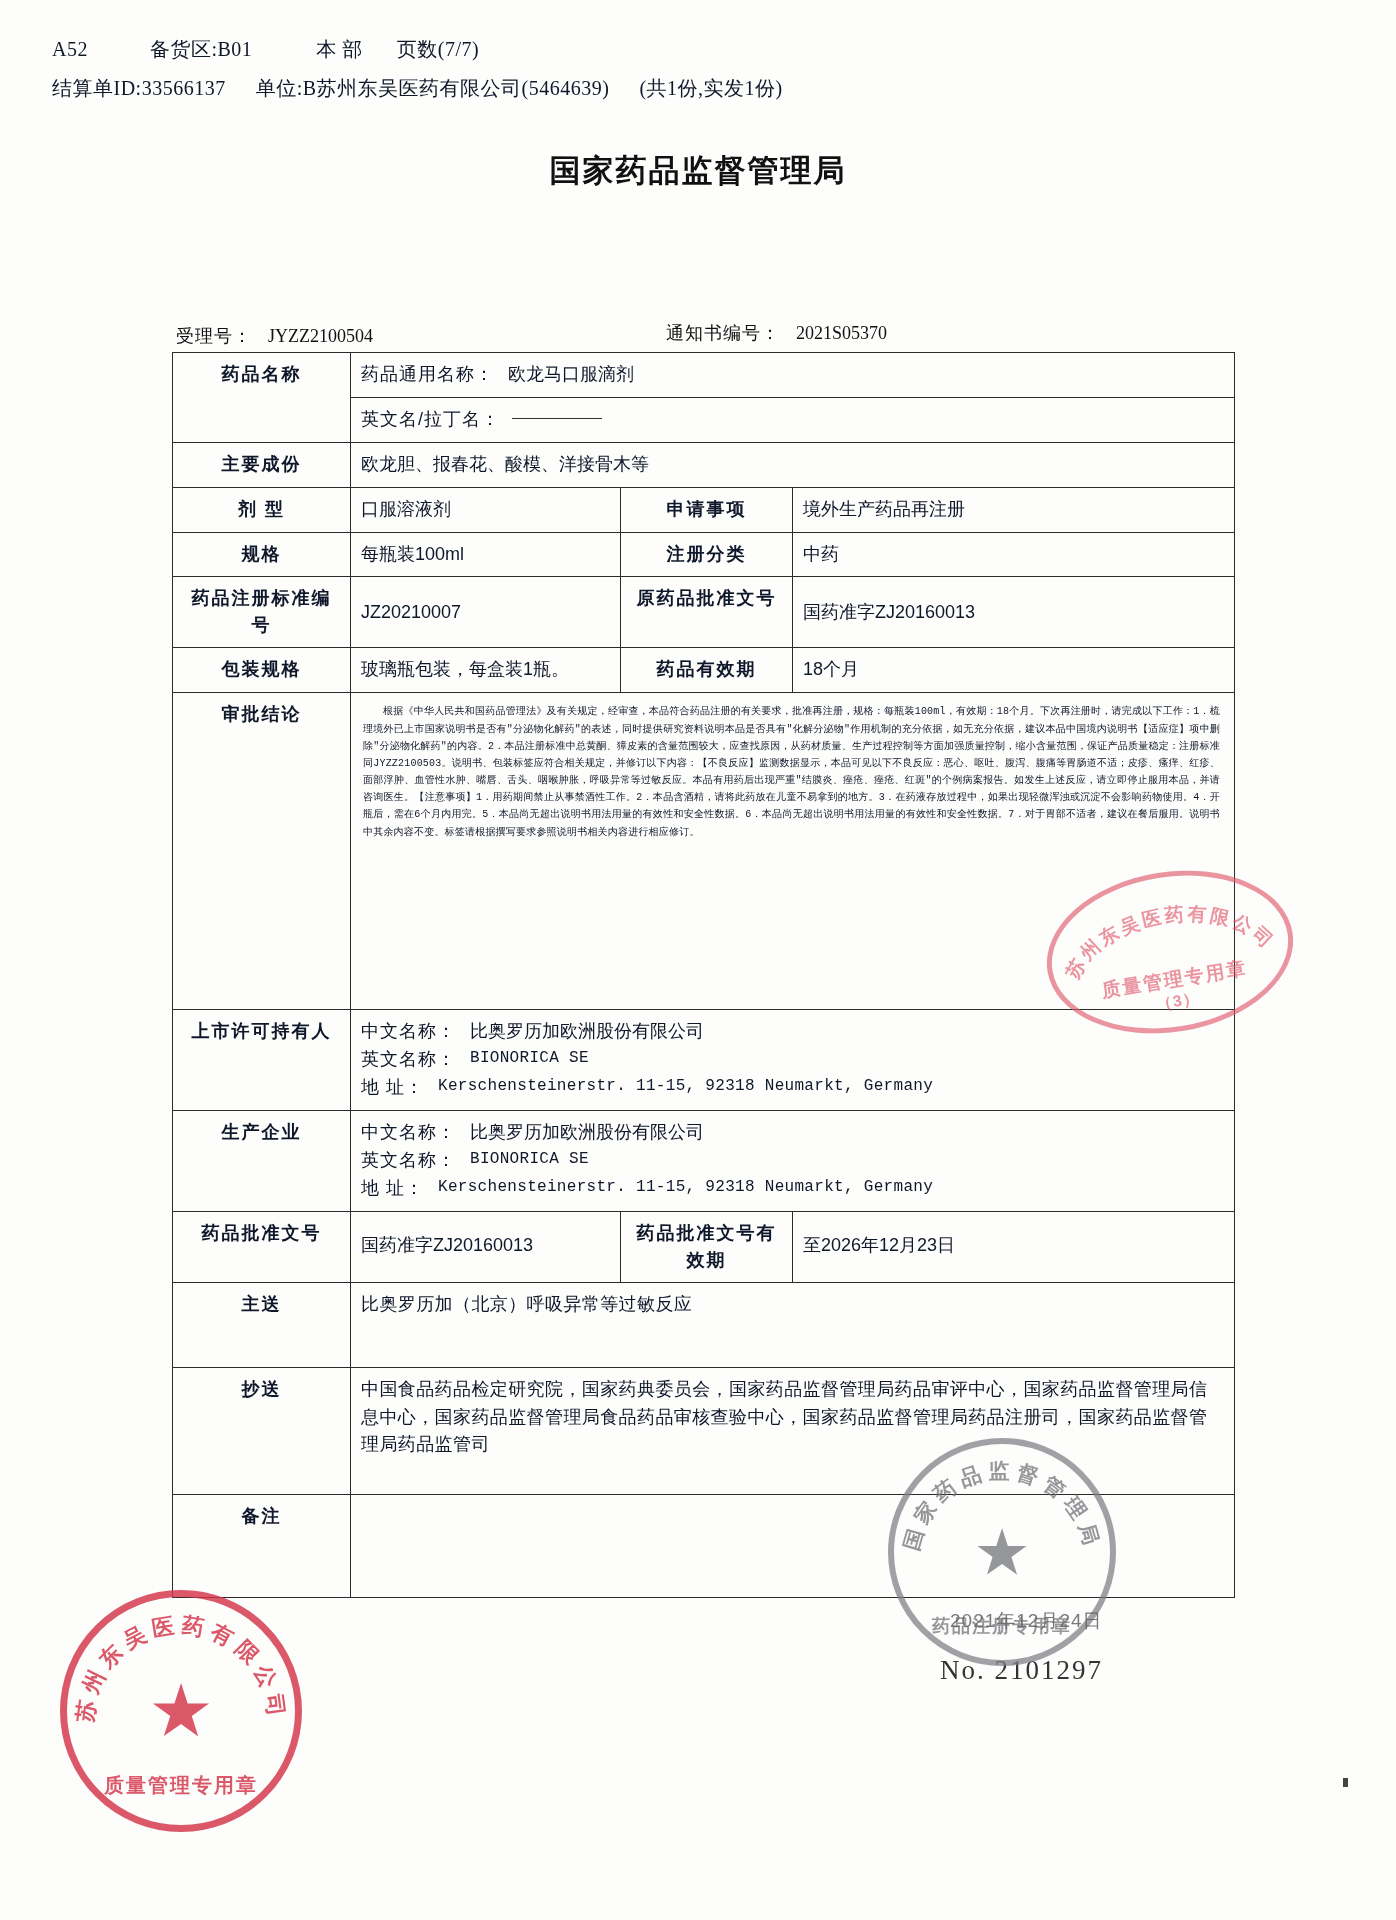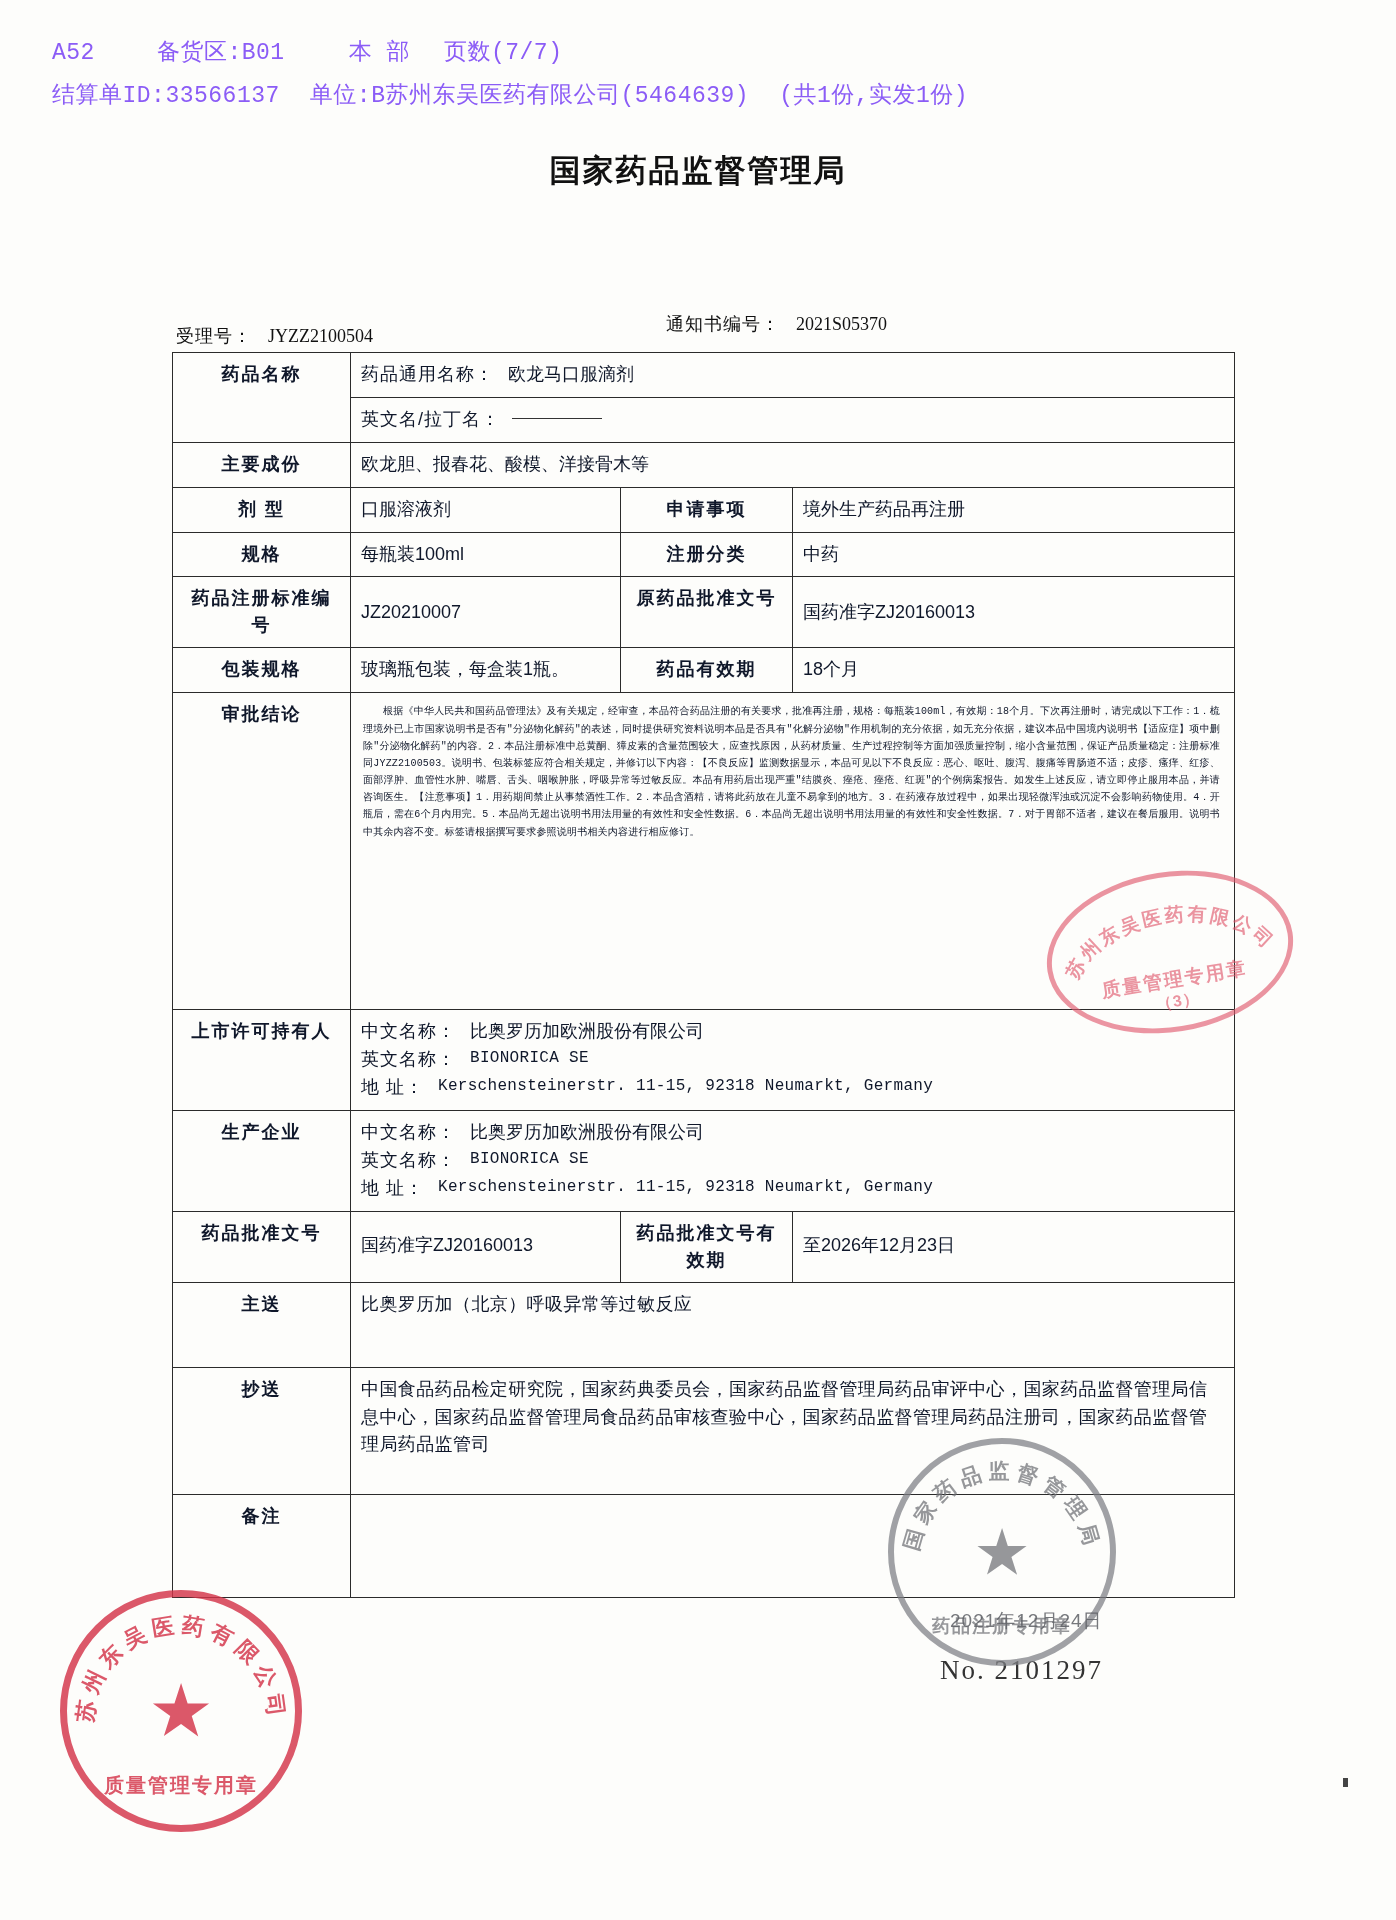--- a/index.html
+++ b/index.html
@@ -20,23 +20,23 @@
     inset: 0;
     background: #fdfdfb;
   }
 
   
   .topbar {
     position: absolute;
     left: 52px;
     top: 36px;
     width: 1300px;
-    font-family: Liberation Mono, monospace;
-    font-size: 23px;
-    color: #8b5cf6;
+    font-family: Liberation Serif, serif;
+    font-size: 20px;
+    color: #0f172a;
   }
   .topbar .row1 {
     display: flex;
     align-items: baseline;
     gap: 34px;
     letter-spacing: 0.5px;
   }
   .topbar .row2 {
     display: flex;
     align-items: baseline;
@@ -80,21 +80,21 @@
     top: 312px;
     left: 176px;
     width: 1050px;
     font-family: "Liberation Sans", sans-serif;
     font-size: 18px;
     color: #111;
   }
   .refline .label { letter-spacing: 1px; }
   .refline .val { margin-left: 16px; font-family: "Liberation Serif", serif; }
   .refline .left { position: absolute; left: 0; top: 12px; }
-  .refline .right { position: absolute; left: 490px; top: 0; }
+  .refline .right { position: absolute; left: 490px; top: 9px; }
 
   
   table.main {
     position: absolute;
     top: 352px;
     left: 172px;
     width: 1062px;
     border-collapse: collapse;
     table-layout: fixed;
   }

